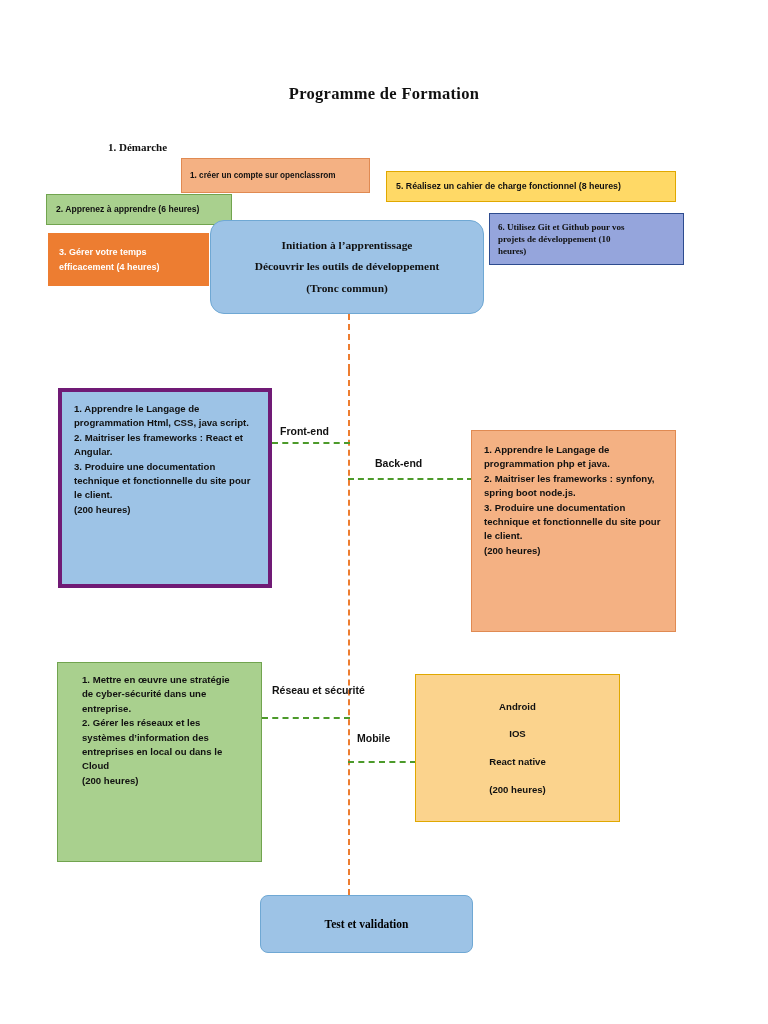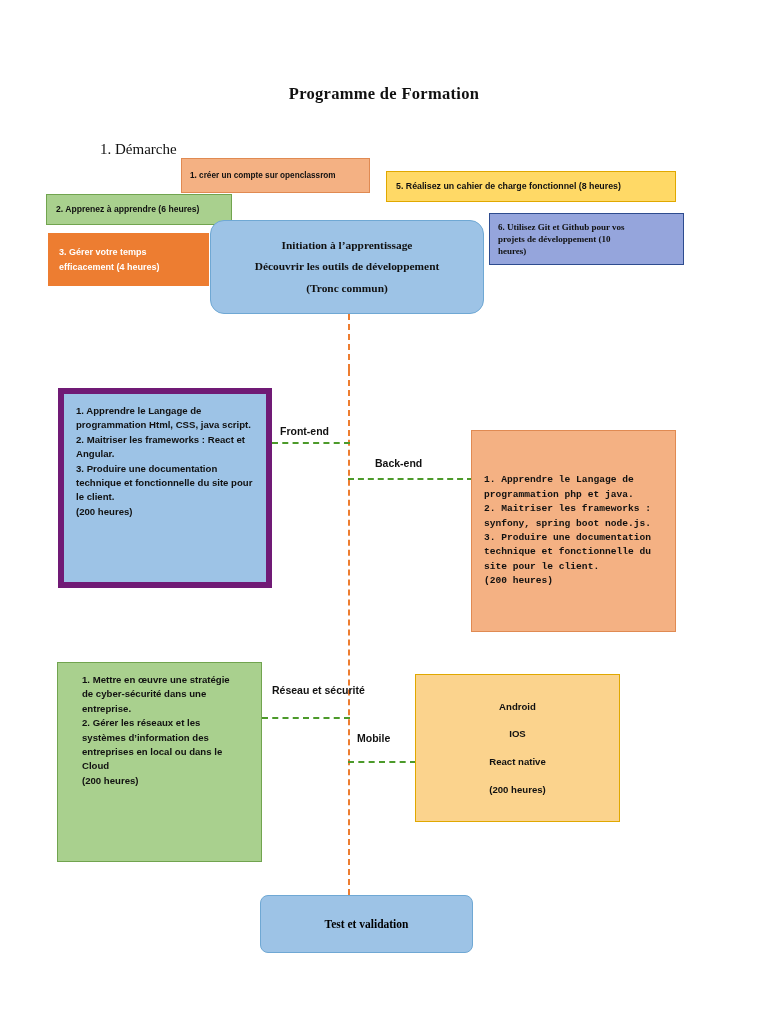--- a/index.html
+++ b/index.html
@@ -28,25 +28,25 @@
     text-align: center;
     font-family: "Liberation Serif", serif;
     font-weight: bold;
     font-size: 16.5px;
     color: #111111;
     letter-spacing: 0.3px;
   }
 
   .section-heading {
     position: absolute;
-    left: 100px;
+    left: 108px;
     top: 141px;
     font-family: "Liberation Serif", serif;
-    font-weight: normal;
-    font-size: 15px;
+    font-weight: bold;
+    font-size: 11px;
     color: #111111;
   }
 
   
   .box {
     position: absolute;
     box-sizing: border-box;
     display: flex;
     flex-direction: column;
     justify-content: center;
@@ -145,35 +145,34 @@
     border: 1px solid #3B5EA8;
     padding: 0 9px;
     font-size: 8.8px;
     line-height: 1.35;
   }
   #box-equipe .line { margin: 4px 0; }
 
   #box-frontend {
     left: 58px; top: 388px; width: 214px; height: 200px;
     background: #9DC3E6;
-    border: 6px solid #701a75;
+    border: 4px solid #701a75;
     padding: 10px 12px;
     justify-content: flex-start;
     font-size: 9.6px;
     line-height: 1.5;
   }
   #box-backend {
     left: 471px; top: 430px; width: 205px; height: 202px;
     background: #F4B183;
     border: 1px solid #E08A52;
-    padding: 5px 12px;
-    justify-content: center;
+    padding: 12px 12px;
+    justify-content: flex-start;
     font-size: 9.6px;
     line-height: 1.5;
-    font-family: Liberation Mono, monospace;
   }
   #box-reseau {
     left: 57px; top: 662px; width: 205px; height: 200px;
     background: #A9D08E;
     border: 1px solid #71A44F;
     padding: 10px 24px;
     justify-content: flex-start;
     font-size: 9.6px;
     line-height: 1.5;
   }

